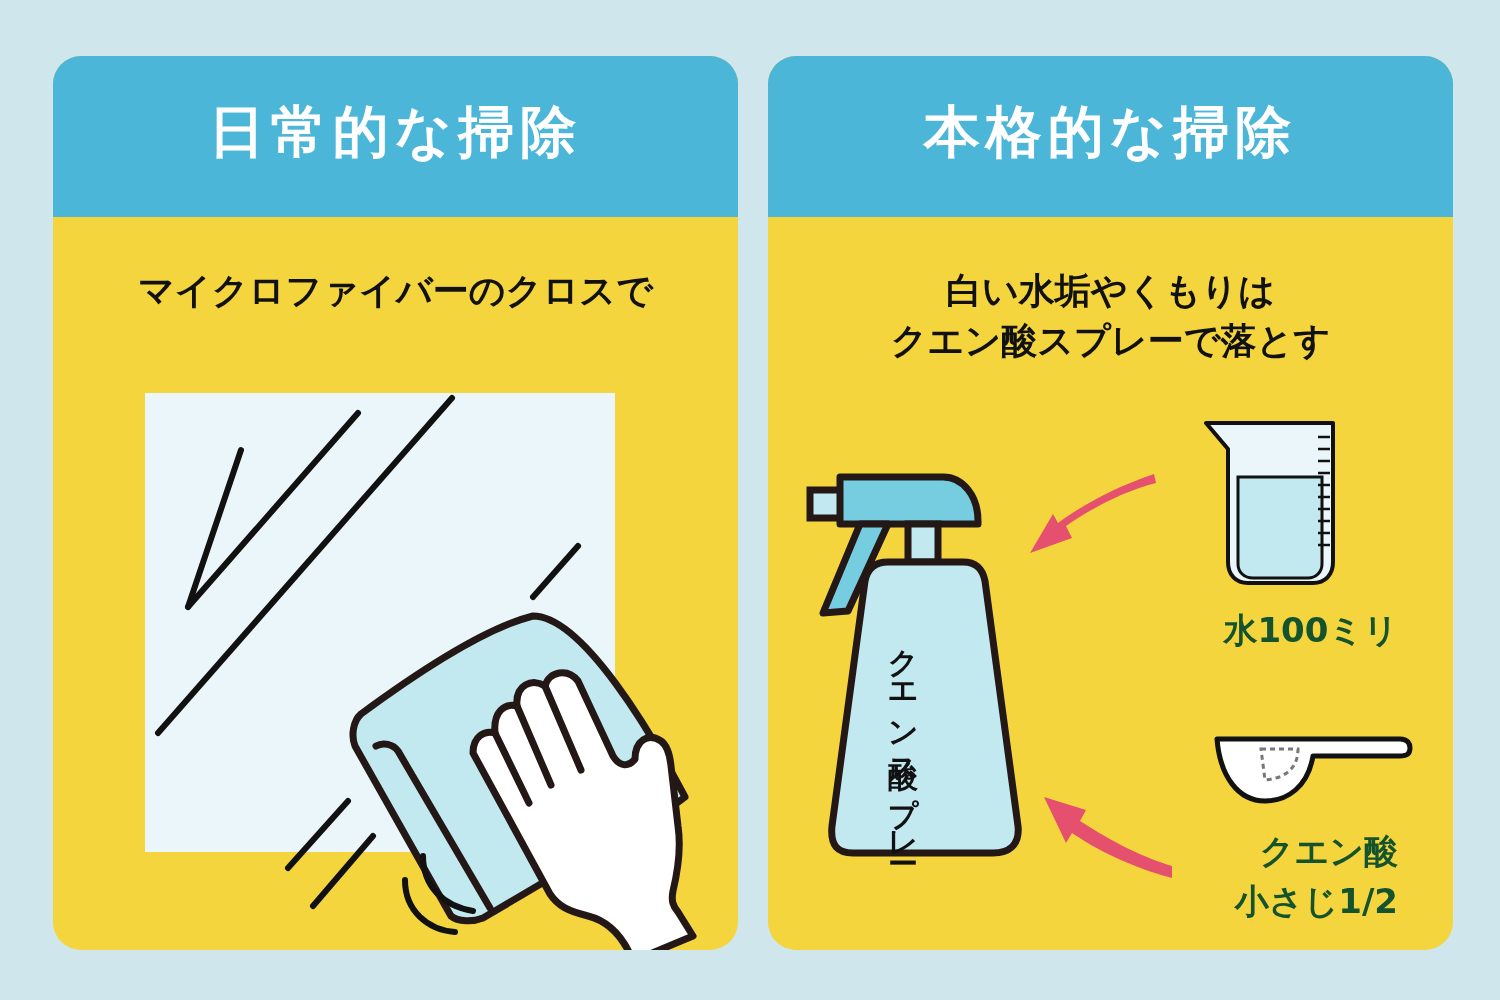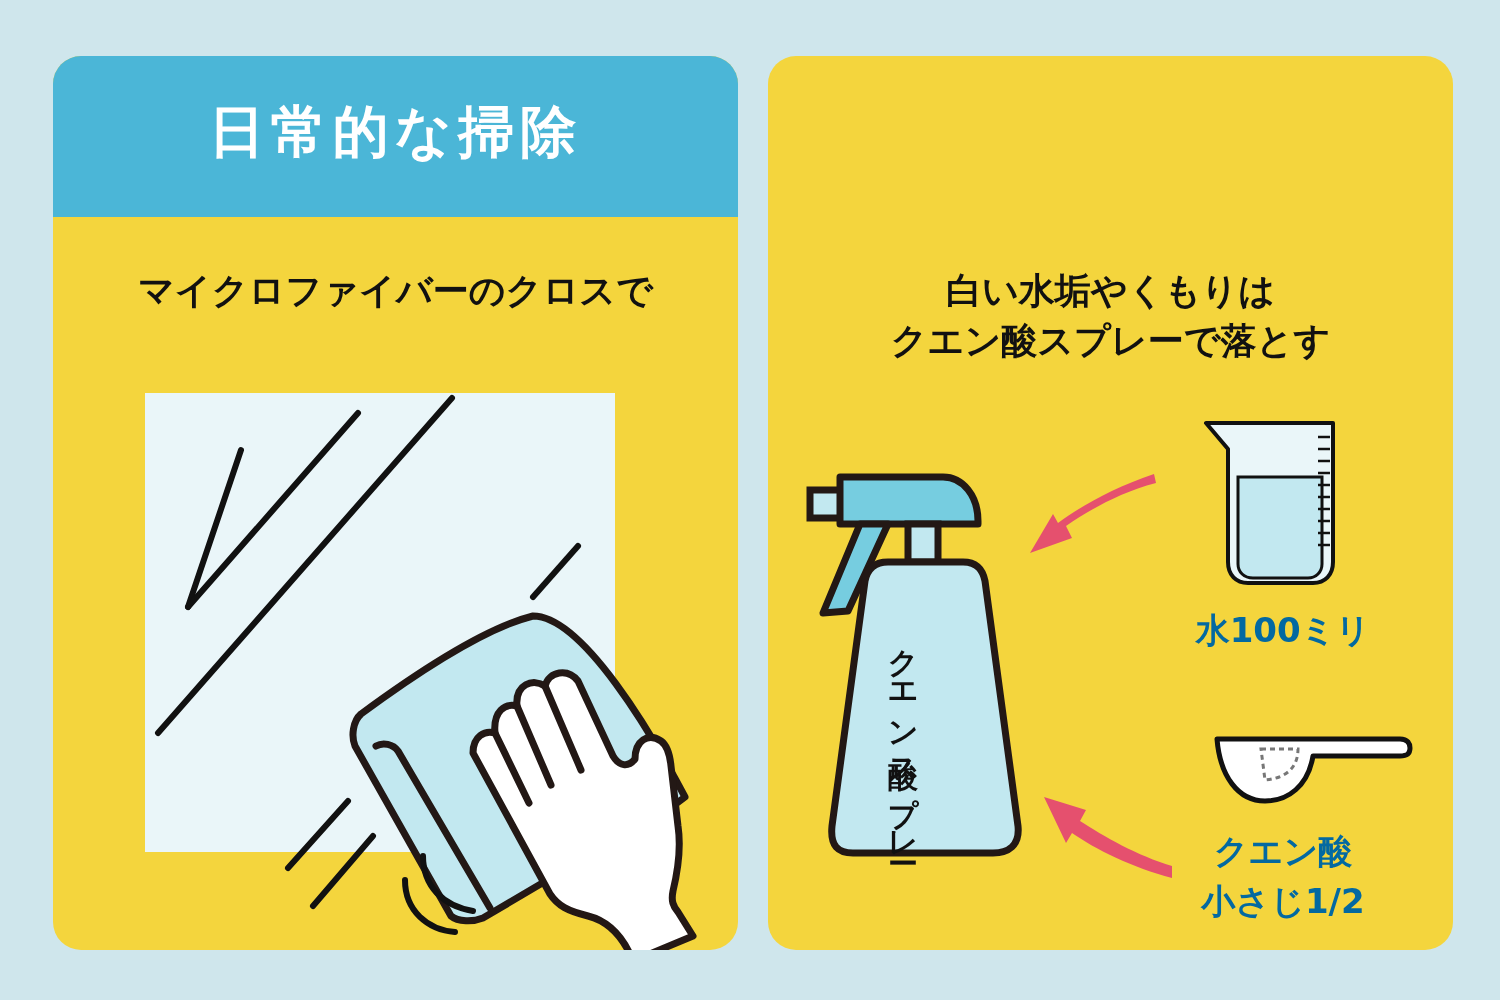--- a/index.html
+++ b/index.html
@@ -40,25 +40,25 @@
     font-size: 36px;
     font-weight: bold;
     line-height: 50px;
     color: #111111;
     margin-top: 20px;
   }
   .panel-desc span { display: block; }
   svg { position: absolute; overflow: visible; }
   .label {
     position: absolute;
-    text-align: center;
+    text-align: right;
     font-size: 34px;
     font-weight: bold;
     line-height: 50px;
-    color: #0369a1;
+    color: #14532d;
   }
   .label span { display: block; }
   .bottle-text {
     position: absolute;
     font-size: 30px;
     font-weight: bold;
     color: #111111;
     writing-mode: vertical-rl;
     line-height: 46px;
     letter-spacing: 2px;
@@ -99,20 +99,23 @@
     </g>
 
     <g stroke="#111" stroke-width="6" stroke-linecap="round" fill="none">
       <path d="M370,800 C370,830 390,850 420,855"></path>
       <path d="M352,824 C352,855 375,874 402,876"></path>
     </g>
   </svg>
 </div>
 
 <div class="panel right">
+  <div class="panel-header">
+    <div class="panel-title">本格的な掃除</div>
+  </div>
   <div class="panel-desc">
     <span>白い水垢やくもりは</span>
     <span>クエン酸スプレーで落とす</span>
   </div>
 
   <svg style="left:0;top:0;" width="685" height="894" viewBox="0 0 685 894">
 
     <rect x="42" y="434" width="32" height="28" fill="#c2e8f0" stroke="#231815" stroke-width="7"></rect>
     <path d="M72,421 L175,421 C195,421 210,440 210,465 L210,468 L72,468 Z" fill="#76cde0" stroke="#231815" stroke-width="7" stroke-linejoin="round"></path>
 

